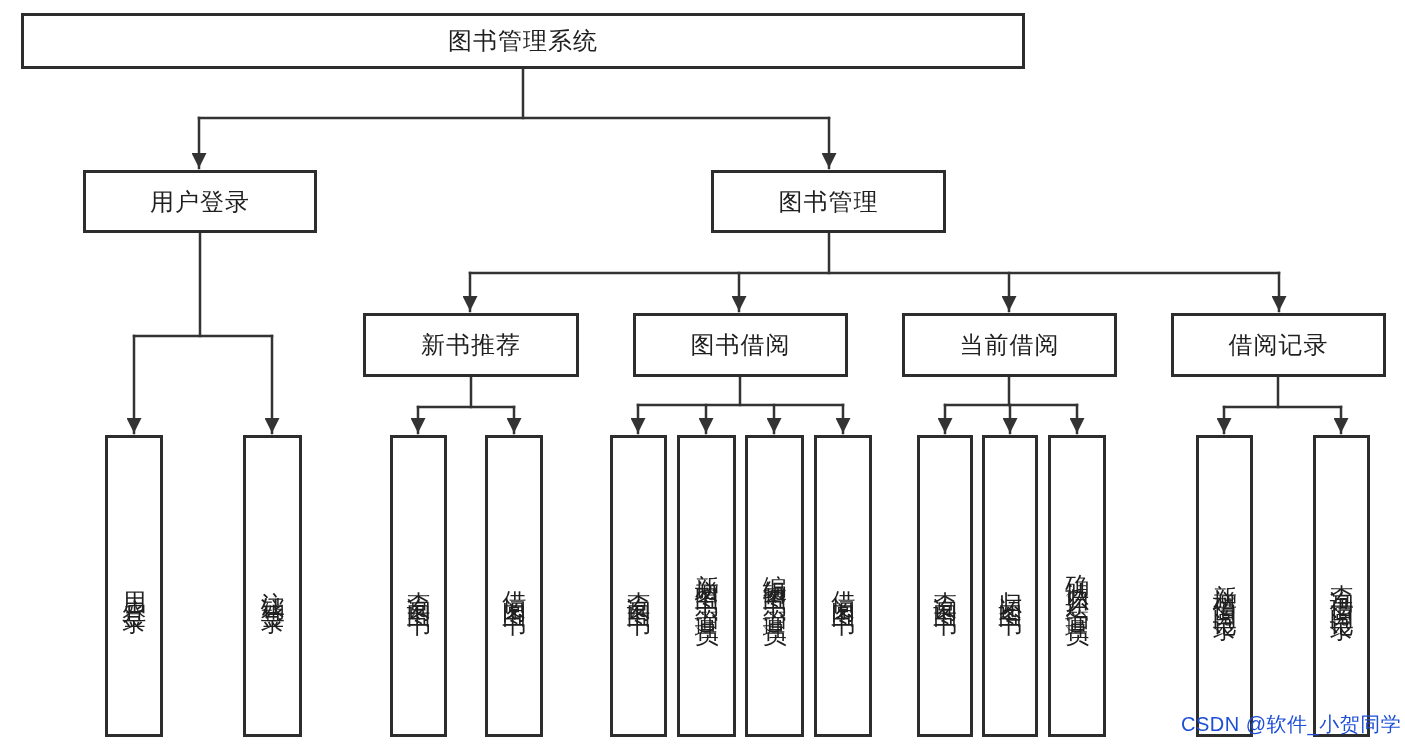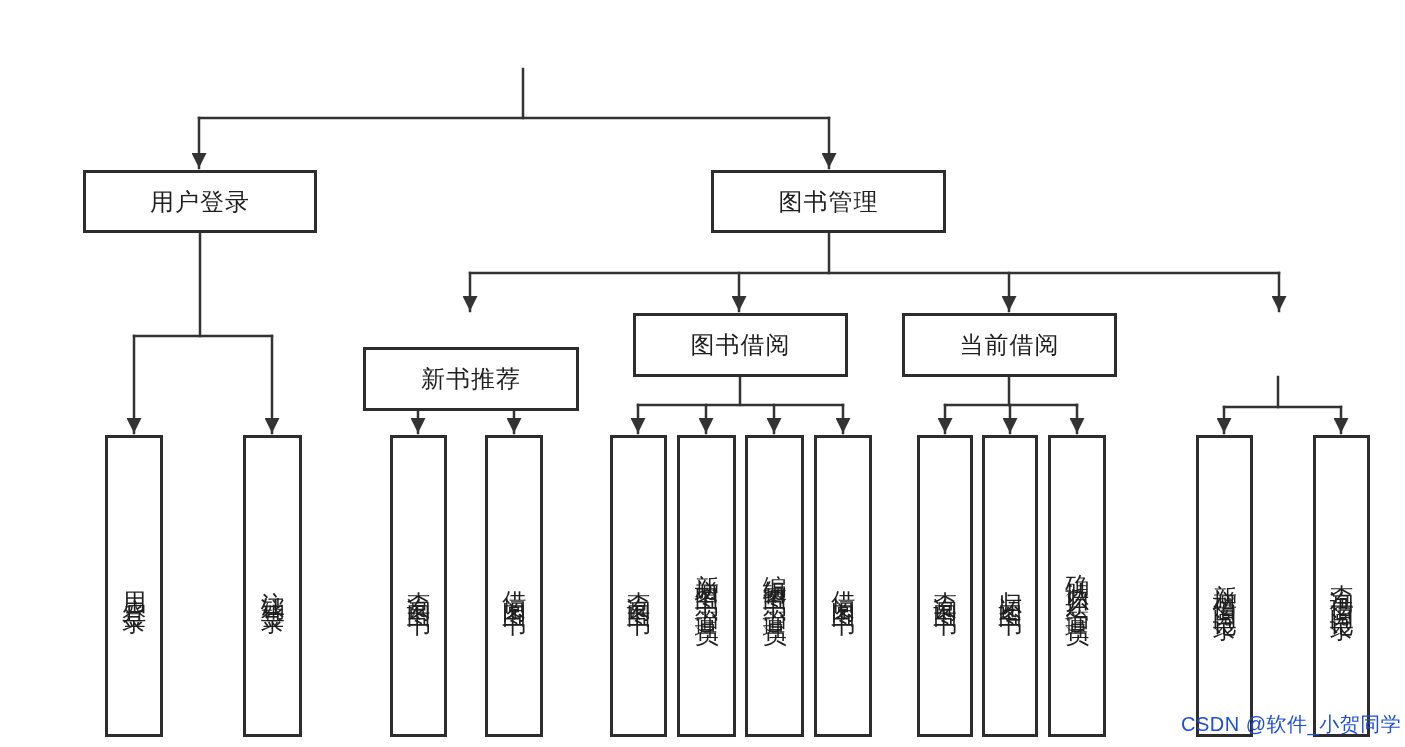--- a/index.html
+++ b/index.html
@@ -74,36 +74,42 @@
     <line x1="945" y1="405" x2="945" y2="433" marker-end="url(#arrow)"></line>
     <line x1="1010" y1="405" x2="1010" y2="433" marker-end="url(#arrow)"></line>
     <line x1="1077" y1="405" x2="1077" y2="433" marker-end="url(#arrow)"></line>
 
     <line x1="1278" y1="377" x2="1278" y2="407"></line>
     <line x1="1224" y1="407" x2="1341" y2="407"></line>
     <line x1="1224" y1="407" x2="1224" y2="433" marker-end="url(#arrow)"></line>
     <line x1="1341" y1="407" x2="1341" y2="433" marker-end="url(#arrow)"></line>
   </svg>
 
+  <div class="box h" style="left:21px; top:13px; width:1004px; height:56px;">
+    <span>图书管理系统</span>
+  </div>
 
   <div class="box h" style="left:83px; top:170px; width:234px; height:63px;">
     <span>用户登录</span>
   </div>
   <div class="box h" style="left:711px; top:170px; width:235px; height:63px;">
     <span>图书管理</span>
   </div>
 
-  <div class="box h" style="left:363px; top:313px; width:216px; height:64px;margin-top:34px;">
+  <div class="box h" style="left:363px; top:313px; width:216px; height:64px;">
     <span>新书推荐</span>
   </div>
   <div class="box h" style="left:902px; top:313px; width:215px; height:64px;">
     <span>当前借阅</span>
   </div>
   <div class="box h" style="left:633px; top:313px; width:215px; height:64px;">
     <span>图书借阅</span>
+  </div>
+  <div class="box h" style="left:1171px; top:313px; width:215px; height:64px;">
+    <span>借阅记录</span>
   </div>
 
   <div class="box v" style="left:105px; top:435px; width:58px; height:302px;">
     <span>用户登录</span>
   </div>
   <div class="box v" style="left:243px; top:435px; width:59px; height:302px;">
     <span>注销登录</span>
   </div>
 
   <div class="box v" style="left:390px; top:435px; width:57px; height:302px;">

